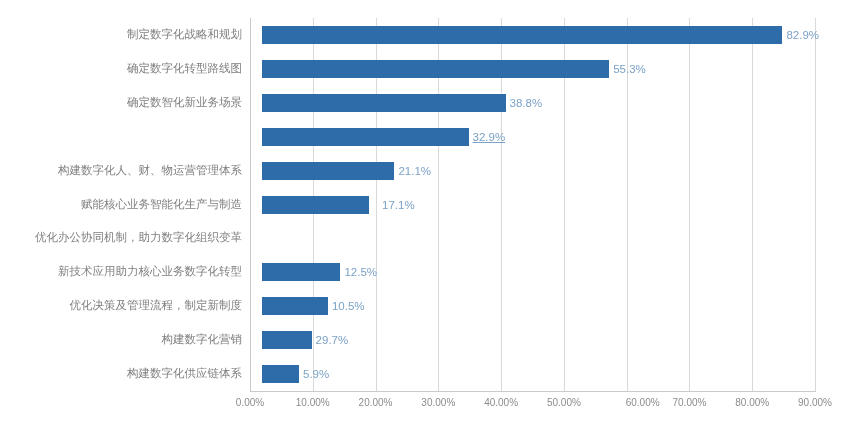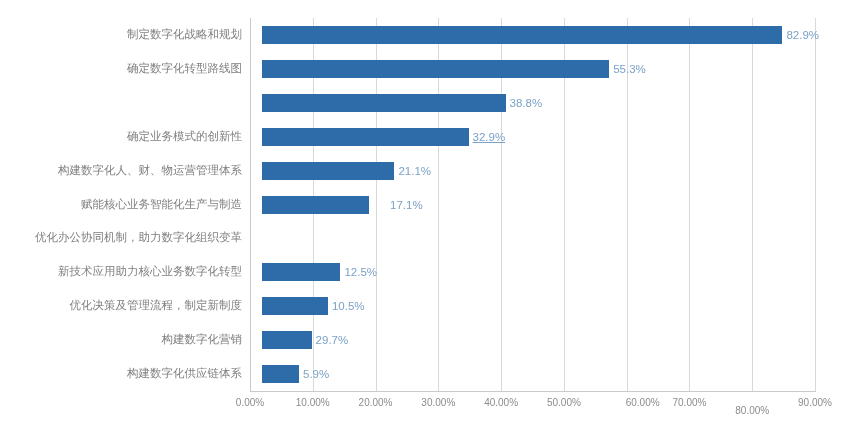--- a/index.html
+++ b/index.html
@@ -114,21 +114,21 @@
   }
 </style>
 </head>
 <body>
 
 <div id="chart-root">
 
   <div class="cat-labels">
       <div class="cat-label" style="top: 0px; color: rgb(128, 128, 128); margin-left: 28px;">制定数字化战略和规划</div>
       <div class="cat-label" style="top: 33.9091px; color: rgb(128, 128, 128);">确定数字化转型路线图</div>
-      <div class="cat-label" style="top: 101.727px; color: rgb(128, 128, 128);">确定业务模式的创新性</div>
+      <div class="cat-label" style="top: 67.8182px; color: rgb(128, 128, 128);">确定数智化新业务场景</div>
       <div class="cat-label" style="top: 135.636px; color: rgb(128, 128, 128);">构建数字化人、财、物运营管理体系</div>
       <div class="cat-label" style="top: 169.545px; color: rgb(128, 128, 128);">赋能核心业务智能化生产与制造</div>
       <div class="cat-label" style="top: 203.455px; color: rgb(128, 128, 128);">优化办公协同机制，助力数字化组织变革</div>
       <div class="cat-label" style="top: 237.364px; color: rgb(128, 128, 128);">新技术应用助力核心业务数字化转型</div>
       <div class="cat-label" style="top: 271.273px; color: rgb(128, 128, 128);">优化决策及管理流程，制定新制度</div>
       <div class="cat-label" style="top: 305.182px; color: rgb(128, 128, 128);">构建数字化营销</div>
       <div class="cat-label" style="top: 339.091px; color: rgb(128, 128, 128);">构建数字化供应链体系</div>
     </div>
 
   <div class="plot-area">
@@ -160,21 +160,21 @@
         <div class="bar-row" style="top: 101.727px;">
           <div class="bar" title="确定业务模式的创新性 32.9%" style="width: 206.539px; background: rgb(45, 108, 168);"></div>
           <div class="bar-value" style="left: 206.539px; color: rgb(123, 162, 198); text-decoration: underline;">32.9%</div>
         </div>
         <div class="bar-row" style="top: 135.636px;">
           <div class="bar" title="构建数字化人、财、物运营管理体系 21.1%" style="width: 132.461px; background: rgb(45, 108, 168);"></div>
           <div class="bar-value" style="left: 132.461px; color: rgb(123, 162, 198);">21.1%</div>
         </div>
         <div class="bar-row" style="top: 169.545px;">
           <div class="bar" title="赋能核心业务智能化生产与制造 17.1%" style="width: 107.35px; background: rgb(45, 108, 168);"></div>
-          <div class="bar-value" style="left: 124px; color: rgb(123, 162, 198); text-align: center;">17.1%</div>
+          <div class="bar-value" style="left: 116px; color: rgb(123, 162, 198); text-align: center;">17.1%</div>
         </div>
         <div class="bar-row" style="top: 237.364px;">
           <div class="bar" title="新技术应用助力核心业务数字化转型 12.5%" style="width: 78.4722px; background: rgb(45, 108, 168);"></div>
           <div class="bar-value" style="left: 78.4722px; color: rgb(123, 162, 198);">12.5%</div>
         </div>
         <div class="bar-row" style="top: 271.273px;">
           <div class="bar" title="优化决策及管理流程，制定新制度 10.5%" style="width: 65.9167px; background: rgb(45, 108, 168);"></div>
           <div class="bar-value" style="left: 65.9167px; color: rgb(123, 162, 198);">10.5%</div>
         </div>
         <div class="bar-row" style="top: 305.182px;">
@@ -192,17 +192,17 @@
 
   <div class="x-ticks">
       <div class="x-tick" style="left: 250px;">0.00%</div>
       <div class="x-tick" style="left: 312.778px;">10.00%</div>
       <div class="x-tick" style="left: 375.556px;">20.00%</div>
       <div class="x-tick" style="left: 438.333px;">30.00%</div>
       <div class="x-tick" style="left: 501.111px;">40.00%</div>
       <div class="x-tick" style="left: 563.889px;">50.00%</div>
       <div class="x-tick" style="left: 626.667px; margin-left: 16px;">60.00%</div>
       <div class="x-tick" style="left: 689.444px;">70.00%</div>
-      <div class="x-tick" style="left: 752.222px; margin-top: 8px;">80.00%</div>
+      <div class="x-tick" style="left: 752.222px;">80.00%</div>
       <div class="x-tick" style="left: 815px;">90.00%</div>
     </div>
 
 </div>
 
 </body></html>

